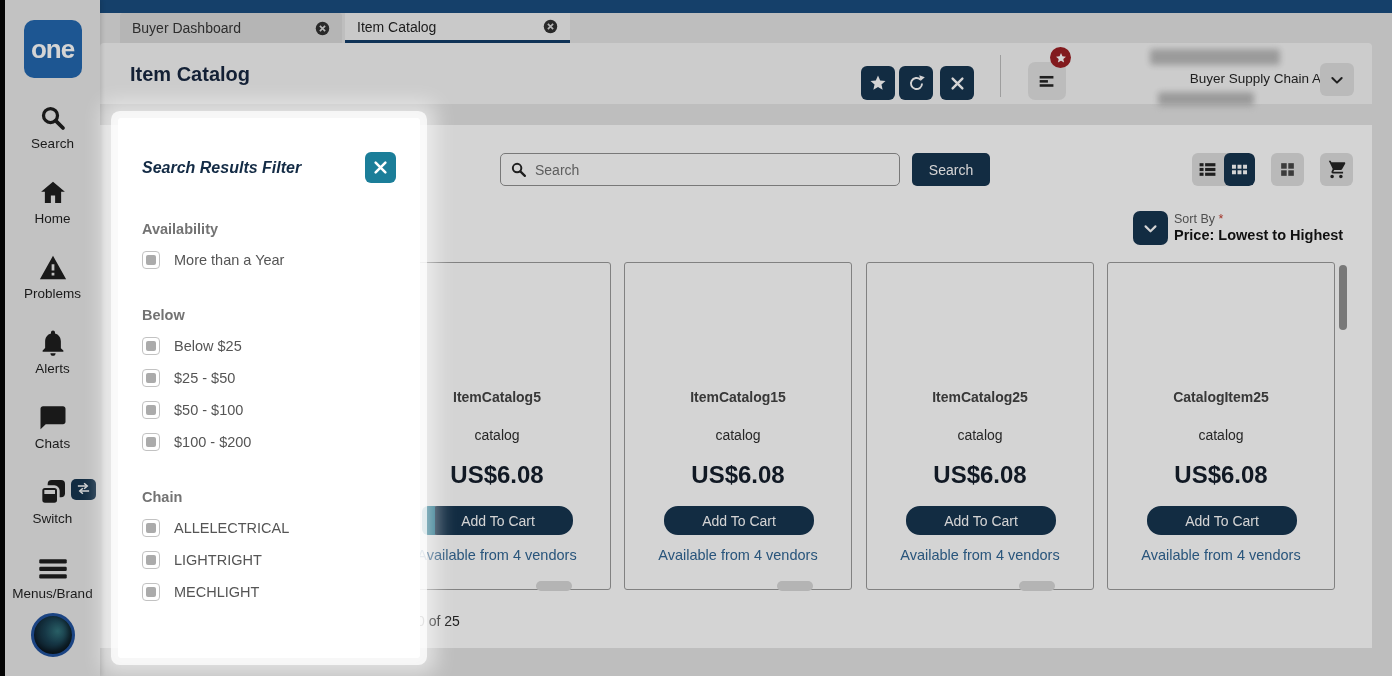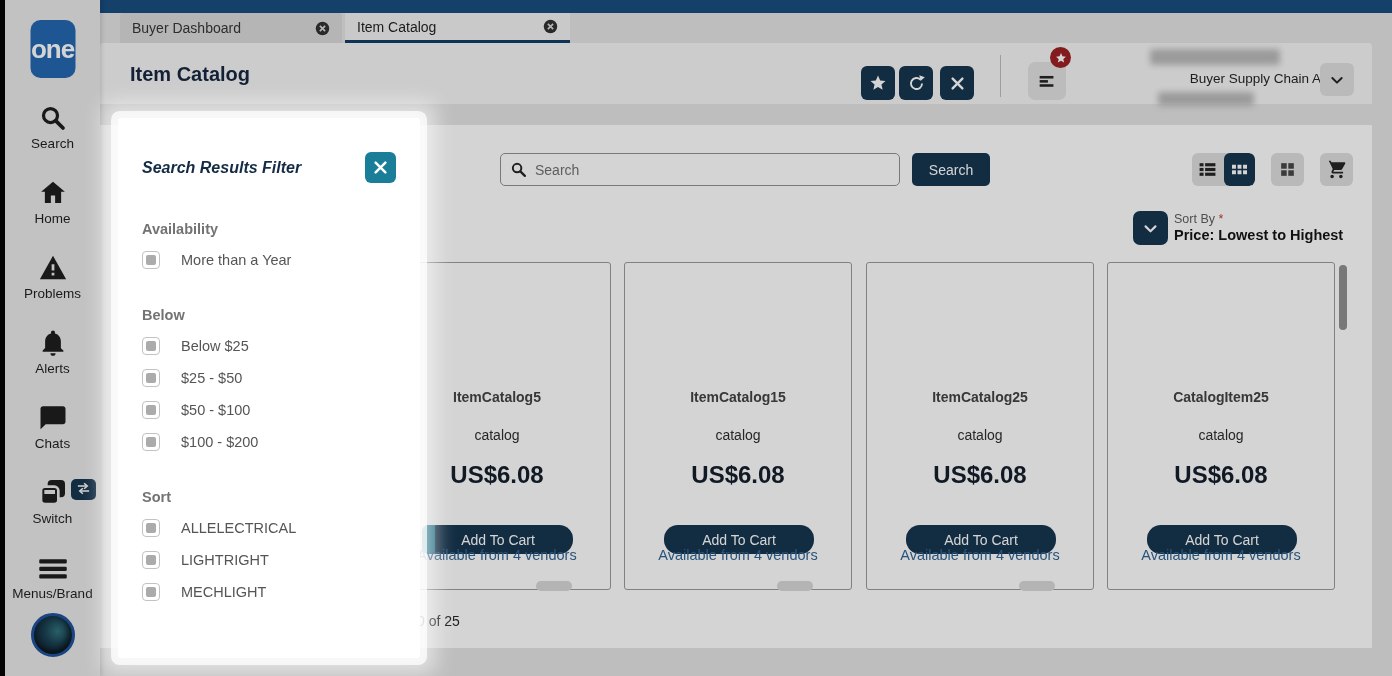--- a/index.html
+++ b/index.html
@@ -4,21 +4,21 @@
 <style>
   * { margin:0; padding:0; box-sizing:border-box; }
   html,body { width:1392px; height:676px; overflow:hidden; background:#000; }
   body { font-family:"Liberation Sans", sans-serif; }
   .app { position:relative; width:1392px; height:676px; background:#e4e4e4; overflow:hidden; }
 
   .left-edge { position:absolute; left:0; top:0; width:5px; height:676px; background:#000; z-index:6; }
 
   
   .sidebar { position:absolute; left:5px; top:0; width:95px; height:676px; background:#e9e9e9; z-index:5; box-shadow:2px 0 4px rgba(0,0,0,.12); }
-  .logo { position:absolute; left:50%; transform:translateX(-50%); top:20px; width:45px; height:58px; background:var(--logo-blue,#1f65af); border-radius:10px; display:flex; align-items:center; justify-content:center; color:#fff; font-weight:bold; font-size:26px; letter-spacing:-1px; }
+  .logo { position:absolute; left:50%; transform:translateX(-50%); top:20px; width:58px; height:58px; background:var(--logo-blue,#1f65af); border-radius:10px; display:flex; align-items:center; justify-content:center; color:#fff; font-weight:bold; font-size:26px; letter-spacing:-1px; }
   .nav-item { position:absolute; left:0; width:95px; text-align:center; color:#1c1c1c; }
   .nav-item svg { display:block; margin:0 auto 3px; }
   .nav-label { font-size:13.5px; color:#1c1c1c; }
   .switch-badge { position:absolute; left:66px; top:3px; width:25px; height:21px; background:var(--navy,#12314d); border-radius:5px; display:flex; align-items:center; justify-content:center; }
   .avatar { position:absolute; left:50%; transform:translateX(-50%); top:613px; width:44px; height:44px; border-radius:50%; border:3px solid #1d4f9c; background:radial-gradient(circle at 62% 40%, #2e7078 0%, #174052 38%, #0a1c2b 75%); box-shadow:inset -3px -3px 6px rgba(0,0,0,.6); }
 
   
   .topstrip { position:absolute; left:100px; top:0; width:1292px; height:13px; background:var(--topbar-navy,#154a7d); }
   .tab { position:absolute; top:13px; height:30px; display:flex; align-items:center; padding:6px 12px; font-size:14px; color:#333; }
   .tab-inactive { left:120px; width:222px; background:#d9d9d9; border-radius:3px 3px 0 0; }
@@ -52,36 +52,36 @@
 
   .sort-chev { position:absolute; left:1033px; top:86px; width:35px; height:34px; background:var(--navy,#12314d); border:0; border-radius:7px; display:flex; align-items:center; justify-content:center; cursor:pointer; }
   .sort-label { position:absolute; left:1074px; top:87px; font-size:12.5px; color:#5c5c5c; }
   .sort-label .req { color:#c0392b; }
   .sort-value { position:absolute; left:1074px; top:102px; font-size:14.5px; font-weight:bold; color:#111; }
 
   .card { position:absolute; top:137px; width:228px; height:328px; border:1px solid #9a9a9a; border-radius:3px; background:#fff; }
   .card-name { position:absolute; left:0; top:126px; width:100%; text-align:center; font-size:14px; font-weight:bold; color:#404040; }
   .card-cat { position:absolute; left:0; top:164px; width:100%; text-align:center; font-size:14px; color:#2b2b2b; }
   .card-price { position:absolute; left:0; top:198px; width:100%; text-align:center; font-size:24px; font-weight:bold; color:#101a28; }
-  .add-btn { position:absolute; left:39px; top:243px; width:150px; height:29px; background:var(--navy,#12314d); color:#fff; border:0; border-radius:14px; font-size:14px; cursor:pointer; font-family:"Liberation Sans",sans-serif;margin-top:19px; }
+  .add-btn { position:absolute; left:39px; top:243px; width:150px; height:29px; background:var(--navy,#12314d); color:#fff; border:0; border-radius:14px; font-size:14px; cursor:pointer; font-family:"Liberation Sans",sans-serif; }
   .teal-cap { position:absolute; left:-1px; top:0; width:13px; height:29px; background:var(--teal,#1b7e99); border-radius:6px 0 0 6px; }
   .vendors { position:absolute; left:0; top:284px; width:100%; text-align:center; font-size:14.5px; color:var(--link-blue,#2e6493); cursor:pointer; }
   .card-pill { position:absolute; left:152px; bottom:-2px; width:36px; height:10px; background:#d8d8d8; border-radius:5px; }
 
   .vscroll { position:absolute; left:1239px; top:140px; width:8px; height:65px; background:#8f8f8f; border-radius:4px; }
   .pagination { position:absolute; left:317px; top:488px; font-size:14px; color:#222; }
 
   
   .filter-panel { position:absolute; left:118px; top:118px; width:302px; height:540px; background:#fff; border-radius:3px; z-index:40; padding:34px 24px 0 24px;
     box-shadow:0 0 0 7px rgba(255,255,255,.75), 0 0 20px 16px rgba(255,255,255,.55), 0 0 0 2500px rgba(20,20,20,.185); }
   .fp-head { display:flex; align-items:center; justify-content:space-between; }
   .fp-title { font-size:16px; font-weight:bold; color:#132b45;font-style:italic; }
   .fp-close { width:31px; height:31px; background:var(--teal,#1b7e99); border:0; border-radius:6px; display:flex; align-items:center; justify-content:center; cursor:pointer; }
   .f-heading { margin-top:38px; font-size:14.5px; font-weight:bold; color:#737373; }
-  .f-opt { display:flex; align-items:center; gap:21px; margin-top:14px; cursor:pointer; }
+  .f-opt { display:flex; align-items:center; gap:14px; margin-top:14px; cursor:pointer; }
   .cb { width:18px; height:18px; border:1px solid #c2c2c2; border-radius:4px; background:#fff; display:flex; align-items:center; justify-content:center; }
   .cb-fill { width:10px; height:10px; background:#ababab; border-radius:2px; }
   .f-opt-label { font-size:14.5px; color:#555; }
 </style>
 </head>
 <body>
 
 <div class="app">
   <div class="left-edge"></div>
 
@@ -359,21 +359,21 @@
         </span>
       <span class="f-opt-label">$50 - $100</span>
     </label>
     <label class="f-opt">
       <span class="cb">
           <span class="cb-fill"></span>
         </span>
       <span class="f-opt-label">$100 - $200</span>
     </label>
 
-    <div class="f-heading">Sort</div>
+    <div class="f-heading">Chain</div>
     <label class="f-opt">
       <span class="cb">
           <span class="cb-fill"></span>
         </span>
       <span class="f-opt-label">ALLELECTRICAL</span>
     </label>
     <label class="f-opt">
       <span class="cb">
           <span class="cb-fill"></span>
         </span>

